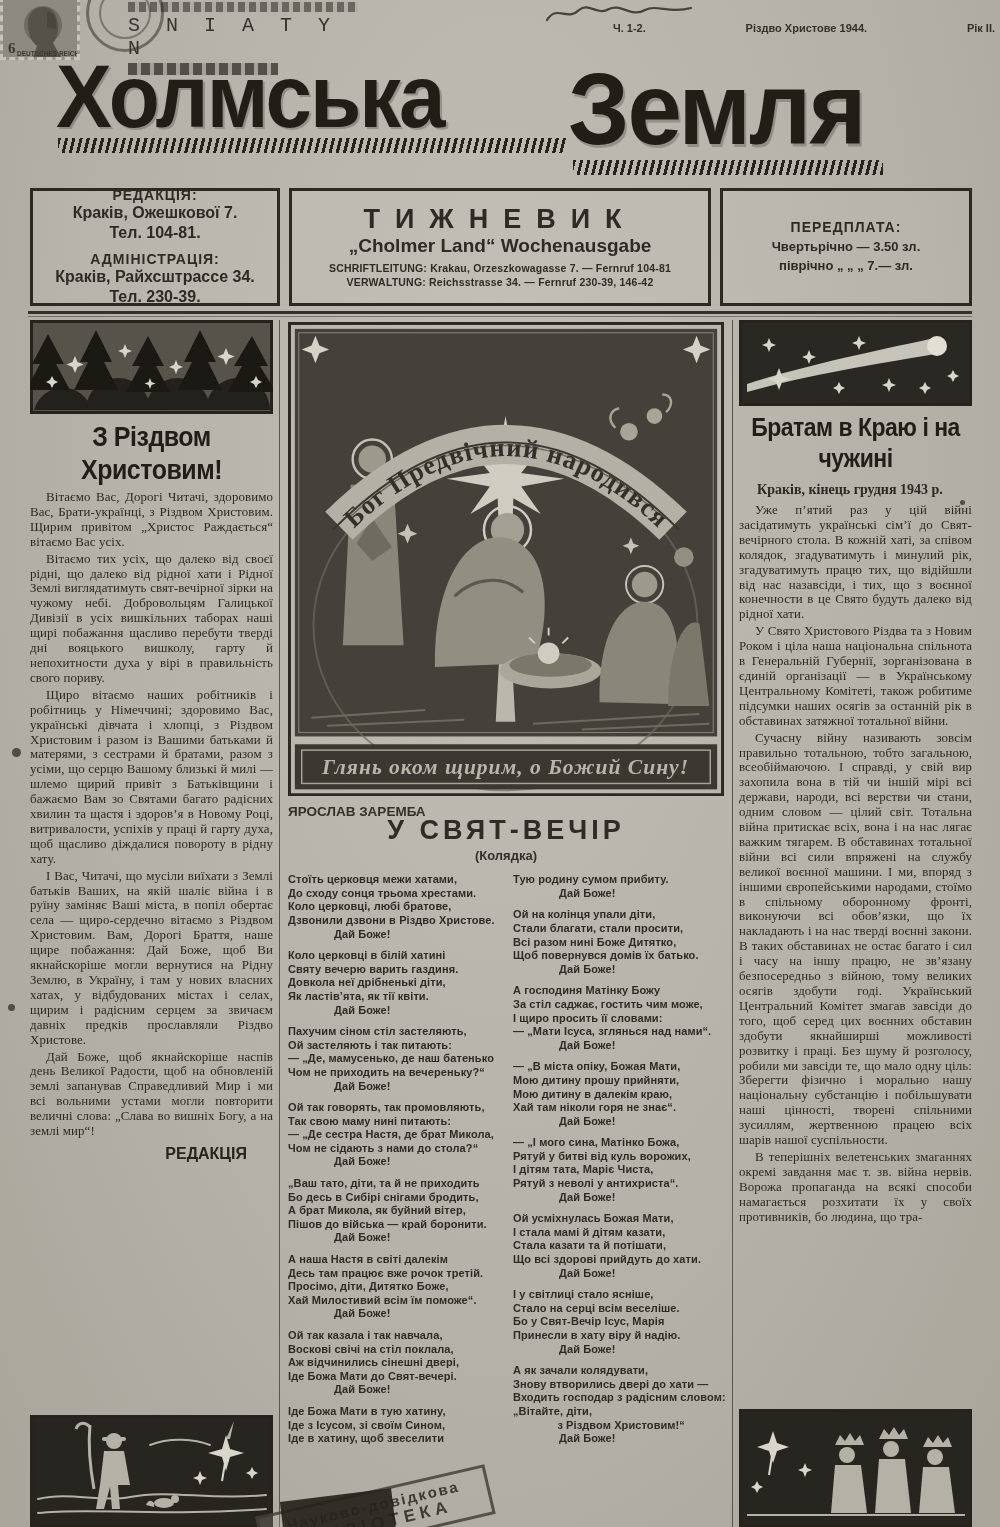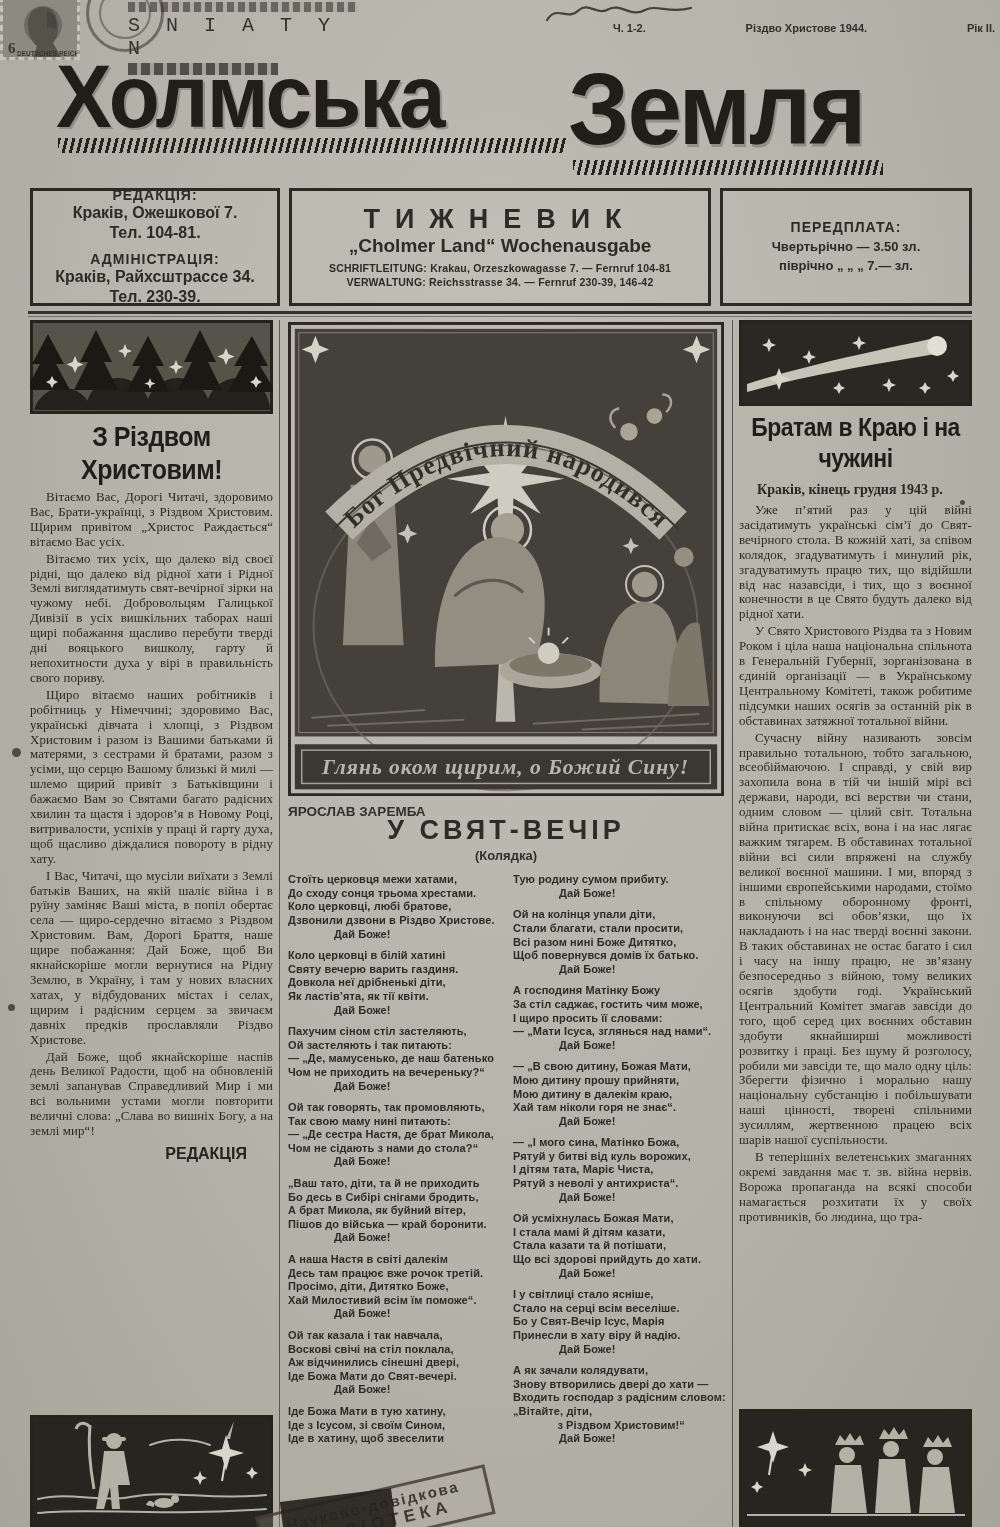--- a/index.html
+++ b/index.html
@@ -370,21 +370,21 @@
               <div class="pline refrain" data-name="poem-line">Дай Боже!</div>
             </div>
             <div class="stanza" data-name="poem-stanza">
               <div class="pline" data-name="poem-line">А господиня Матінку Божу</div>
               <div class="pline" data-name="poem-line">За стіл саджає, гостить чим може,</div>
               <div class="pline" data-name="poem-line">І щиро просить її словами:</div>
               <div class="pline" data-name="poem-line">— „Мати Ісуса, зглянься над нами“.</div>
               <div class="pline refrain" data-name="poem-line">Дай Боже!</div>
             </div>
             <div class="stanza" data-name="poem-stanza">
-              <div class="pline" data-name="poem-line">— „В свою дитину, Божая Мати,</div>
+              <div class="pline" data-name="poem-line">— „В міста опіку, Божая Мати,</div>
               <div class="pline" data-name="poem-line">Мою дитину прошу прийняти,</div>
               <div class="pline" data-name="poem-line">Мою дитину в далекім краю,</div>
               <div class="pline" data-name="poem-line">Хай там ніколи горя не знає“.</div>
               <div class="pline refrain" data-name="poem-line">Дай Боже!</div>
             </div>
             <div class="stanza" data-name="poem-stanza">
               <div class="pline" data-name="poem-line">— „І мого сина, Матінко Божа,</div>
               <div class="pline" data-name="poem-line">Рятуй у битві від куль ворожих,</div>
               <div class="pline" data-name="poem-line">І дітям тата, Маріє Чиста,</div>
               <div class="pline" data-name="poem-line">Рятуй з неволі у антихриста“.</div>

